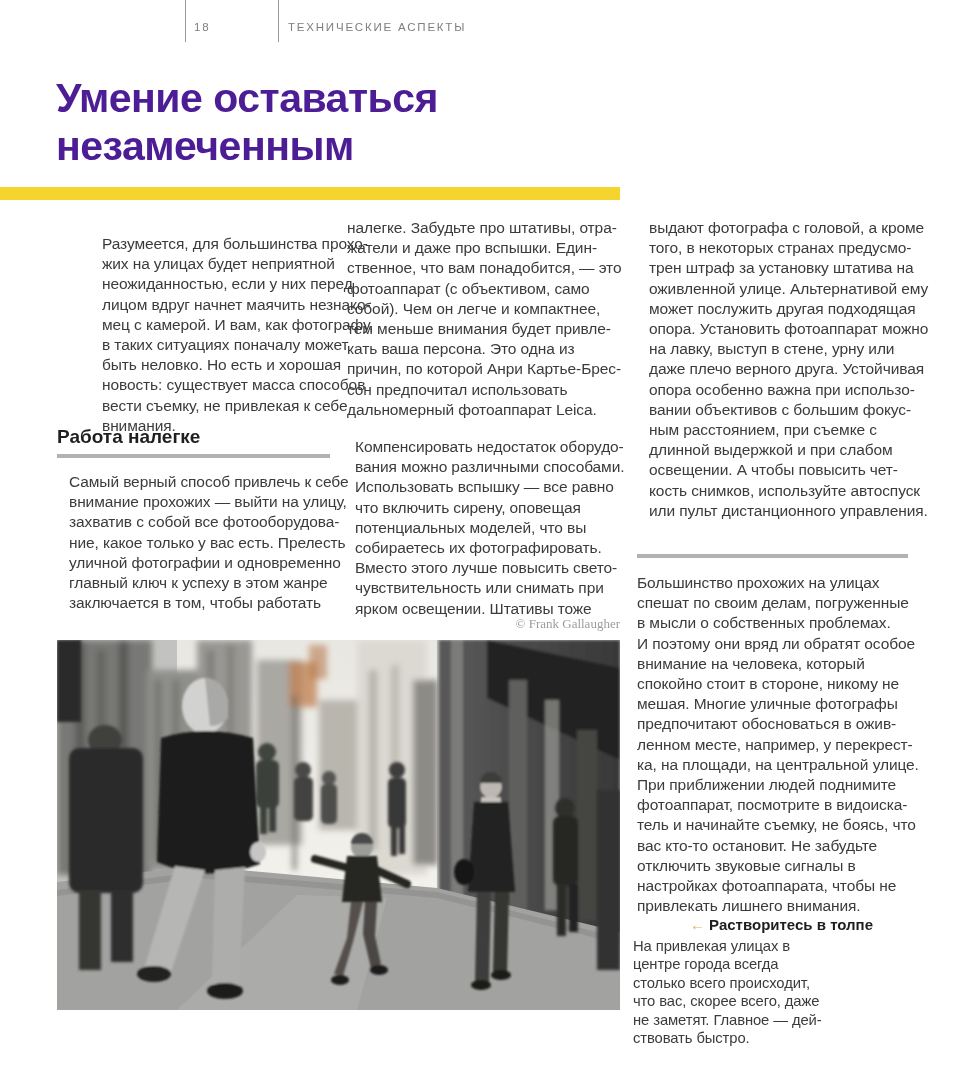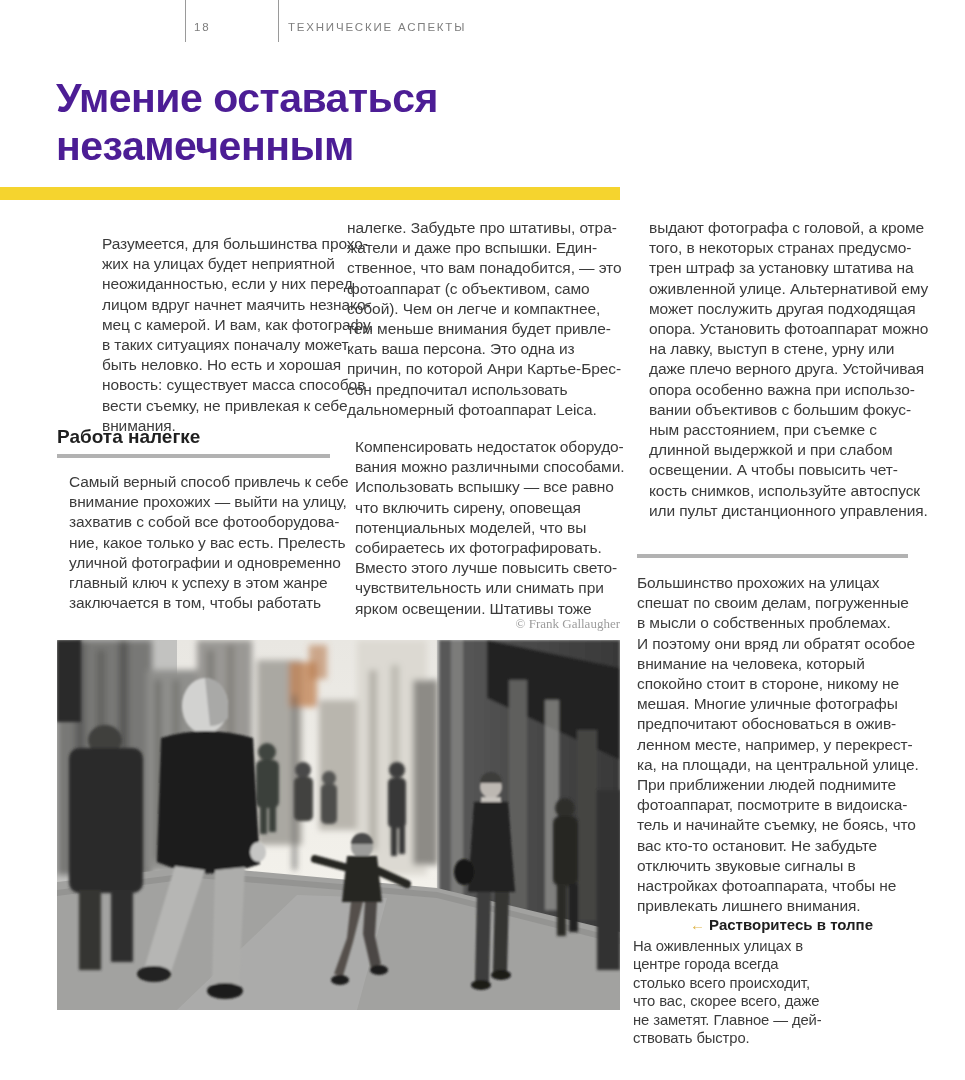--- a/index.html
+++ b/index.html
@@ -237,21 +237,21 @@
         <ellipse cx="424" cy="345" rx="10" ry="5" fill="#1a1a18"></ellipse>
         <ellipse cx="444" cy="335" rx="10" ry="5" fill="#1a1a18"></ellipse>
       </g>
     </svg>
   </div>
 
   <div class="caption">
     <div class="cap-head">
       <span class="cap-arrow">←</span><span>Растворитесь в толпе</span>
     </div>
-    <div class="cap-body">На оживленных улицах в
+    <div class="cap-body">На привлекая улицах в
 центре города всегда
 столько всего происходит,
 что вас, скорее всего, даже
 не заметят. Главное — дей-
 ствовать быстро.</div>
   </div>
 
 </div>
 
 </body></html>

